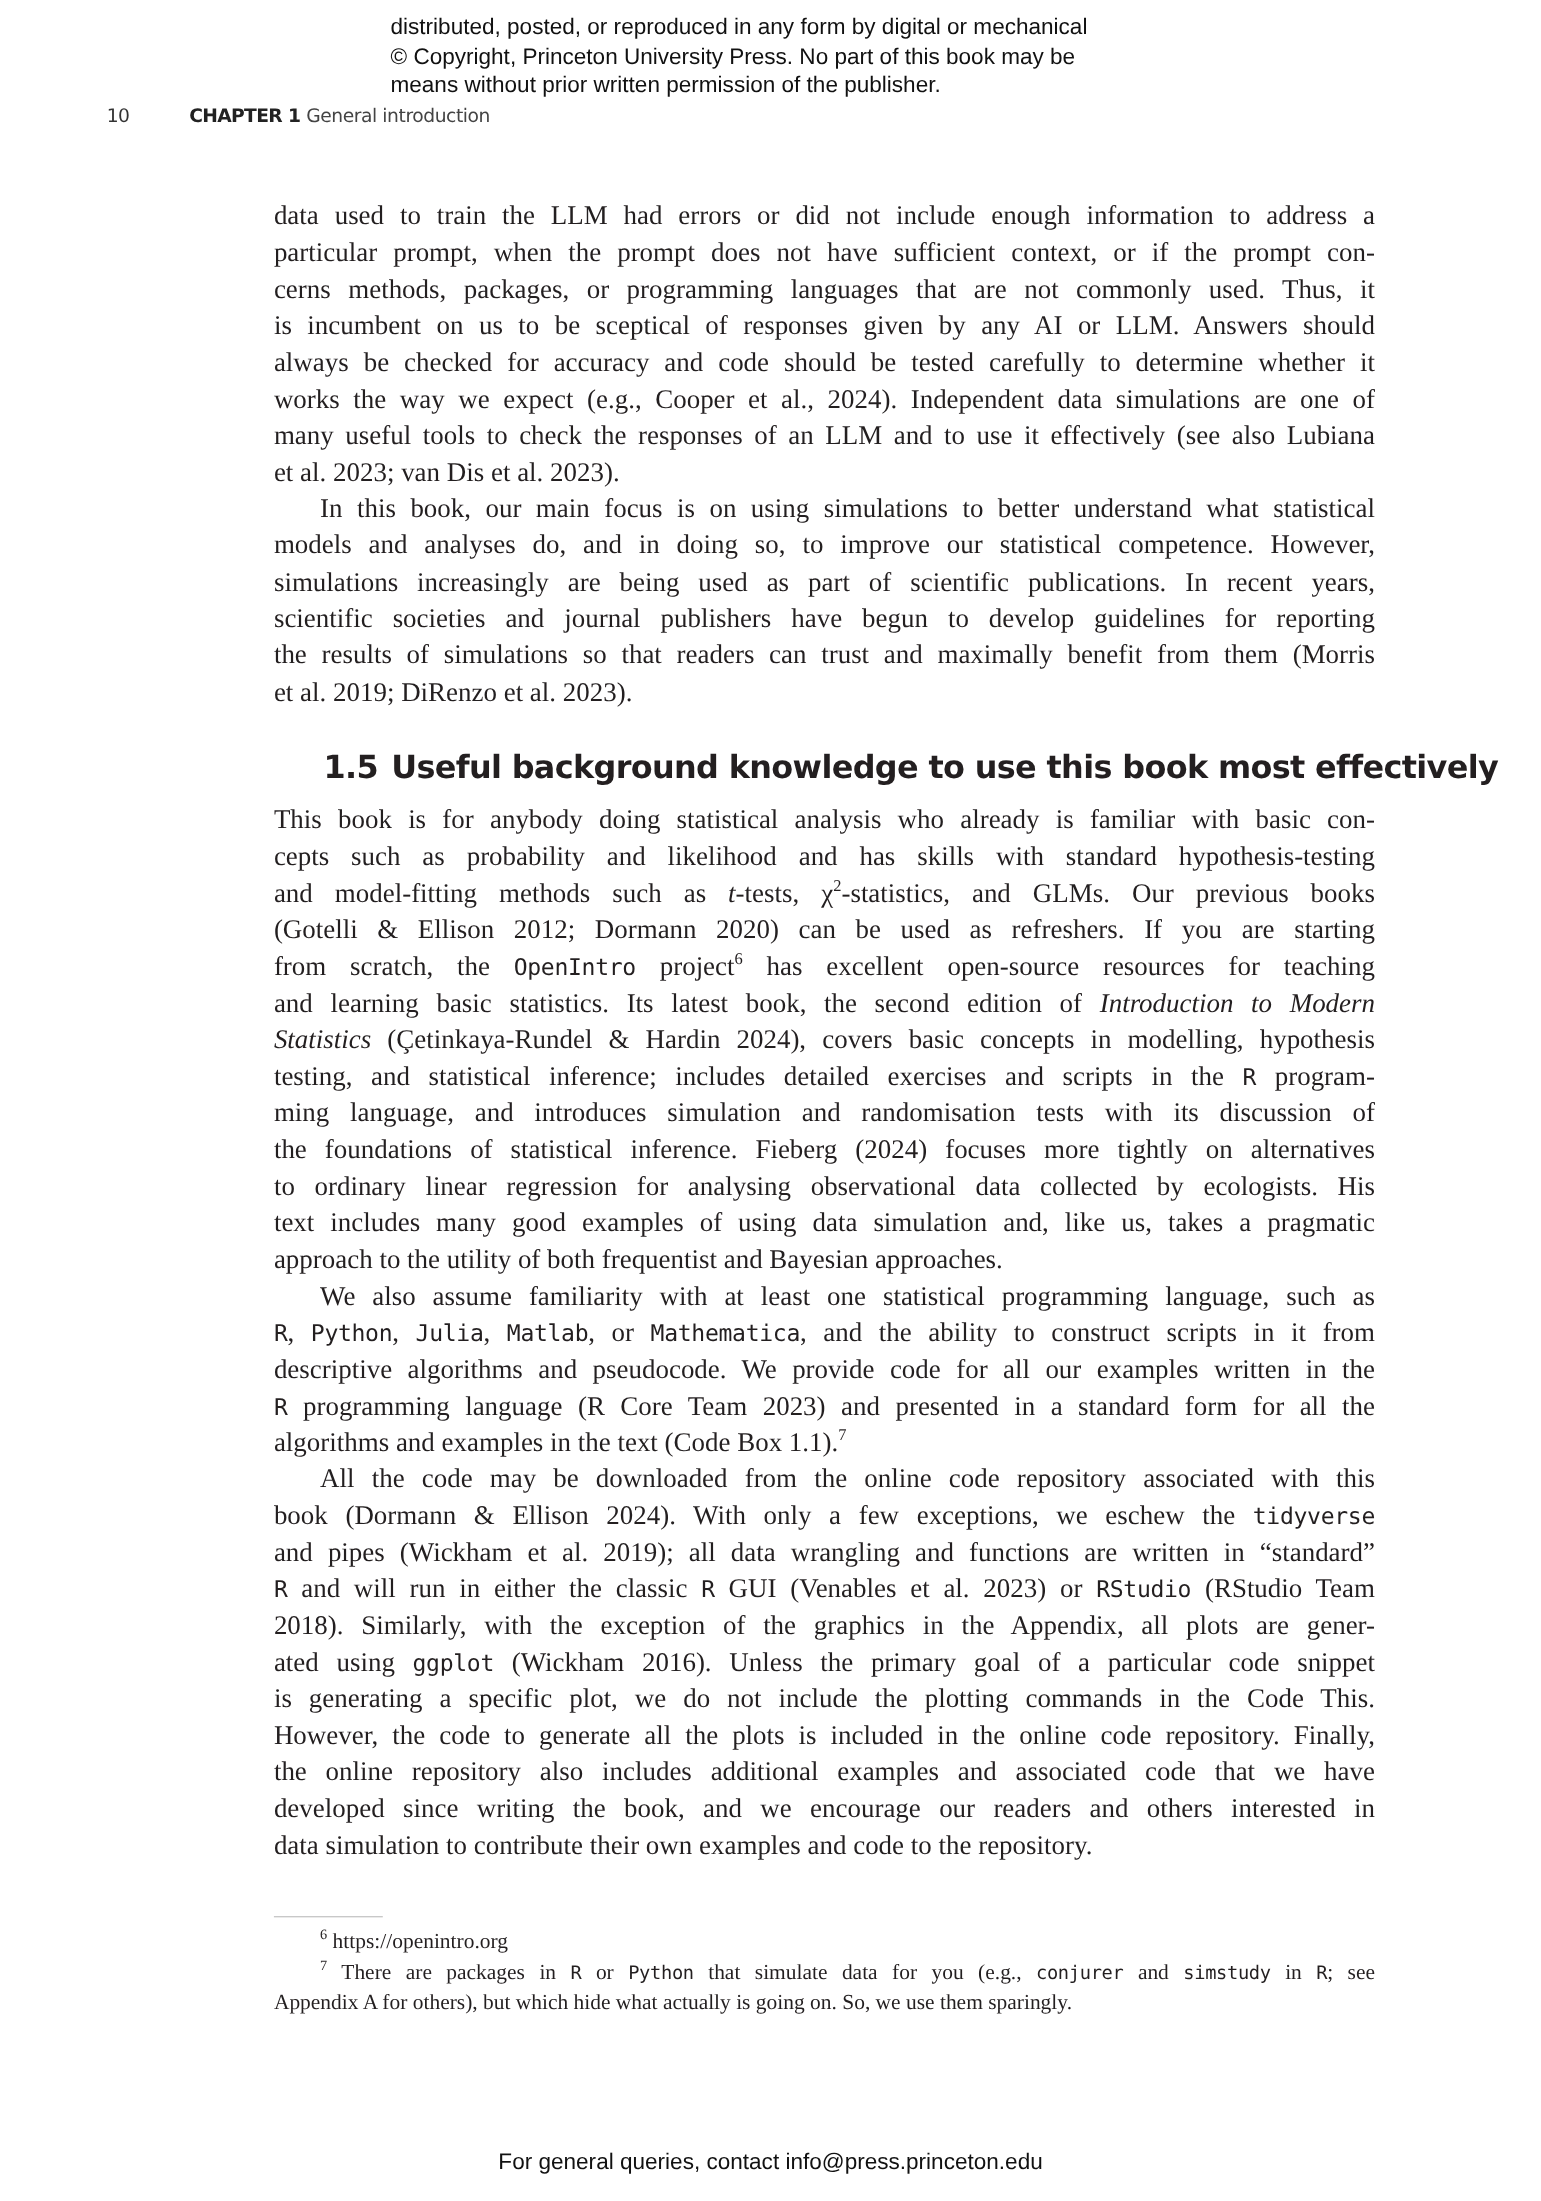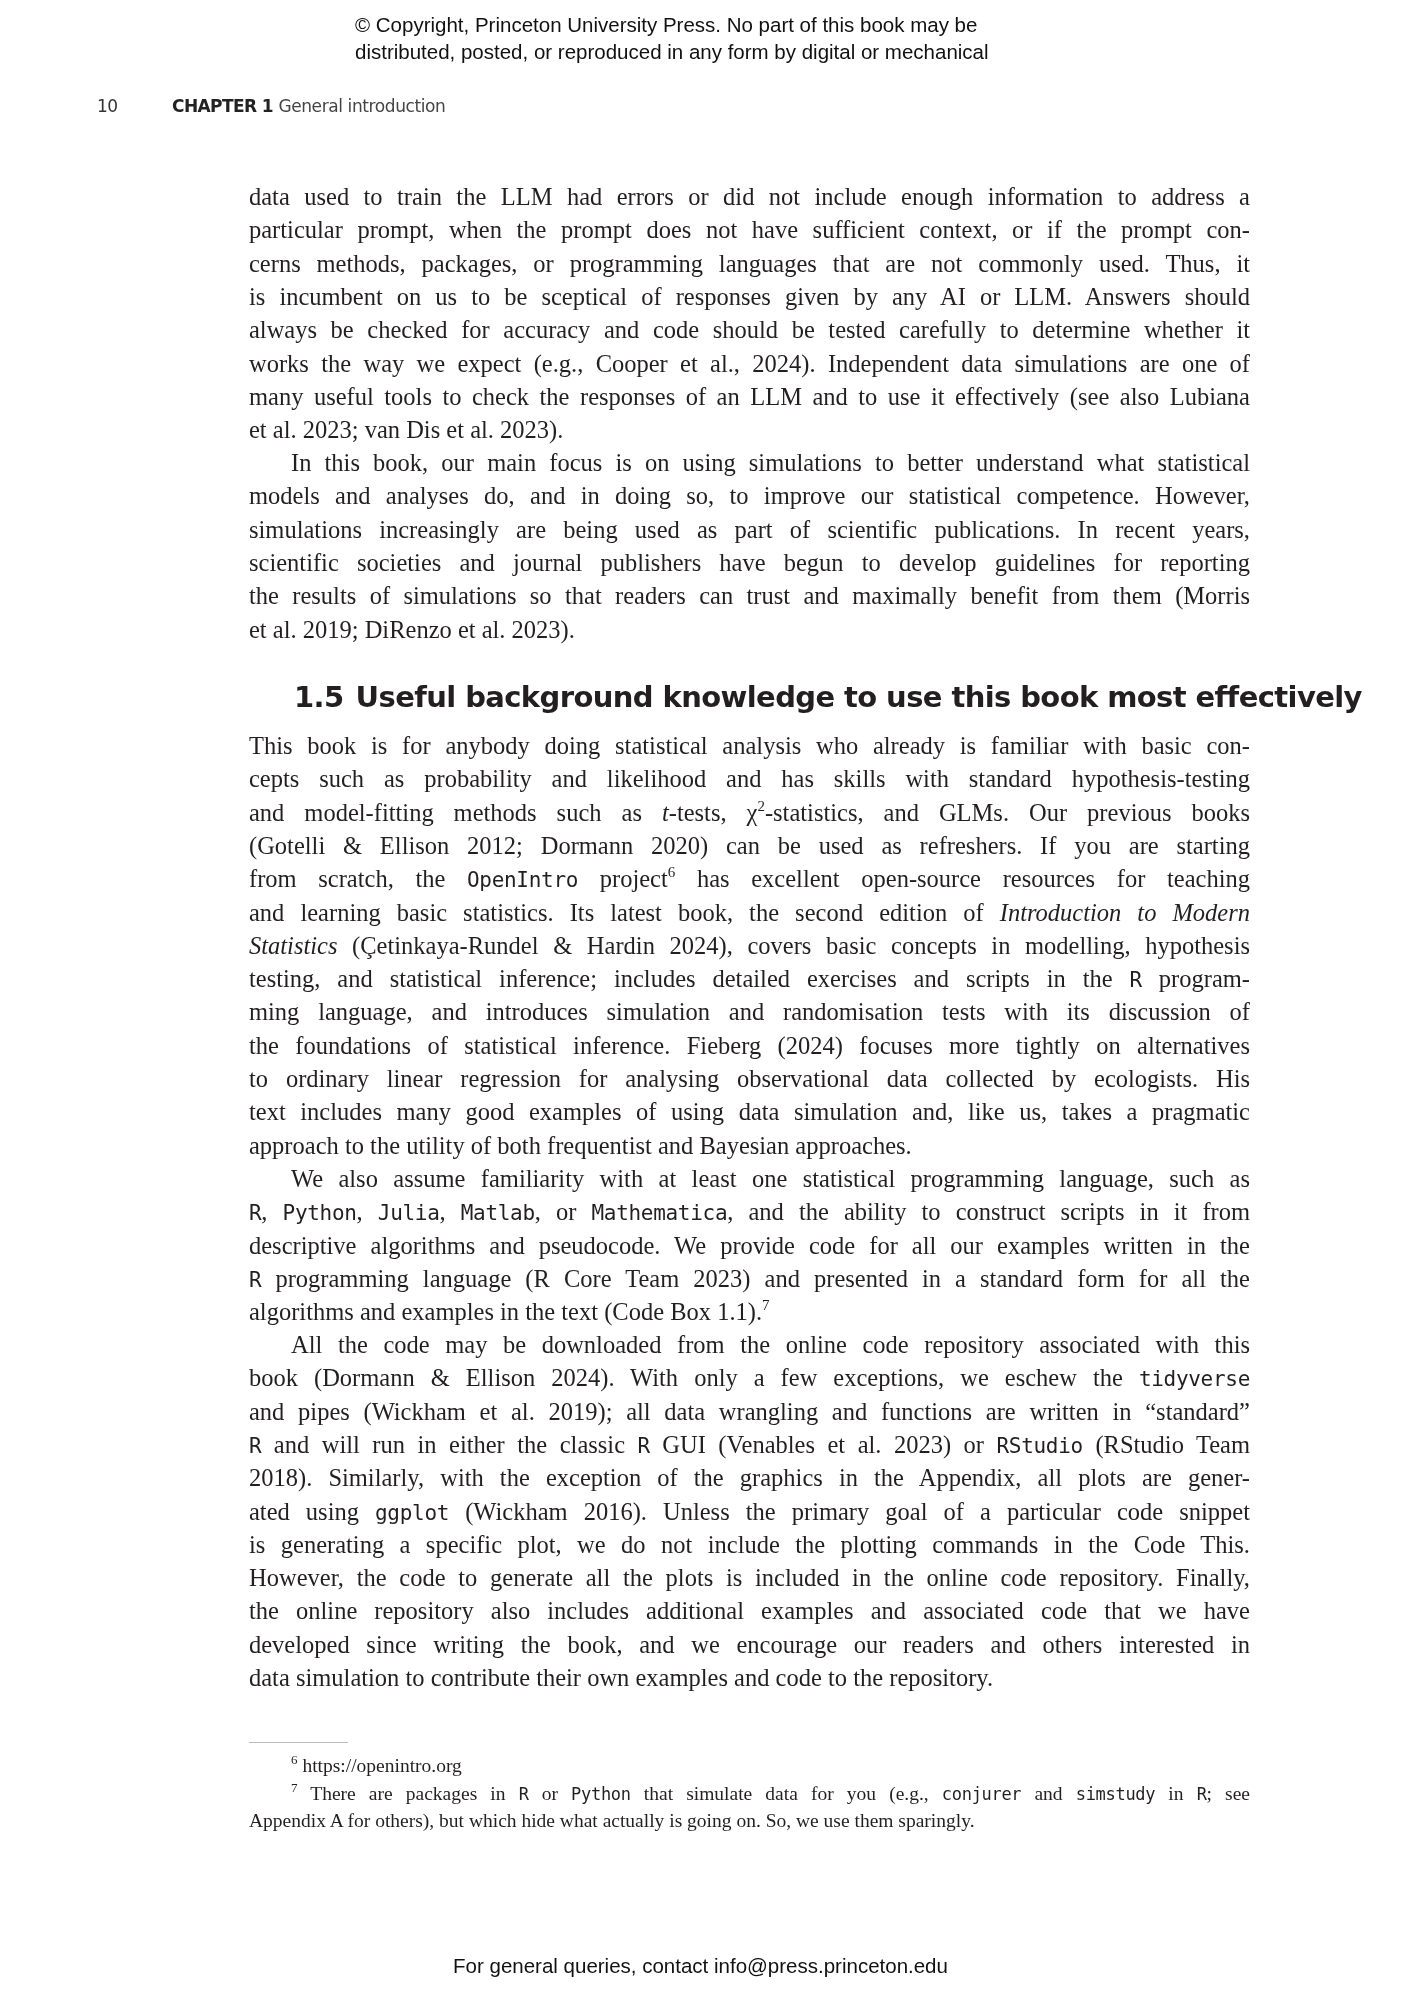--- a/index.html
+++ b/index.html
@@ -50,22 +50,23 @@
 
   .footer-contact {
     position: absolute; left: 0; width: 1401px; top: 1954px; text-align: center;
     font-family: "Liberation Sans", sans-serif; font-size: 20.5px; color: #111;
   }
 </style>
 </head>
 <body>
 
 <div class="copyright">
+  <div>distributed, posted, or reproduced in any form by digital or mechanical</div>
   <div>© Copyright, Princeton University Press. No part of this book may be</div>
-  <div>distributed, posted, or reproduced in any form by digital or mechanical</div>
+  <div>means without prior written permission of the publisher.</div>
 </div>
 
 <div class="running-head">
   <span class="page-num">10</span>
   <span class="chapter-label">
     <span class="ch">CHAPTER 1</span>
     <span class="title">General introduction</span>
   </span>
 </div>
 

